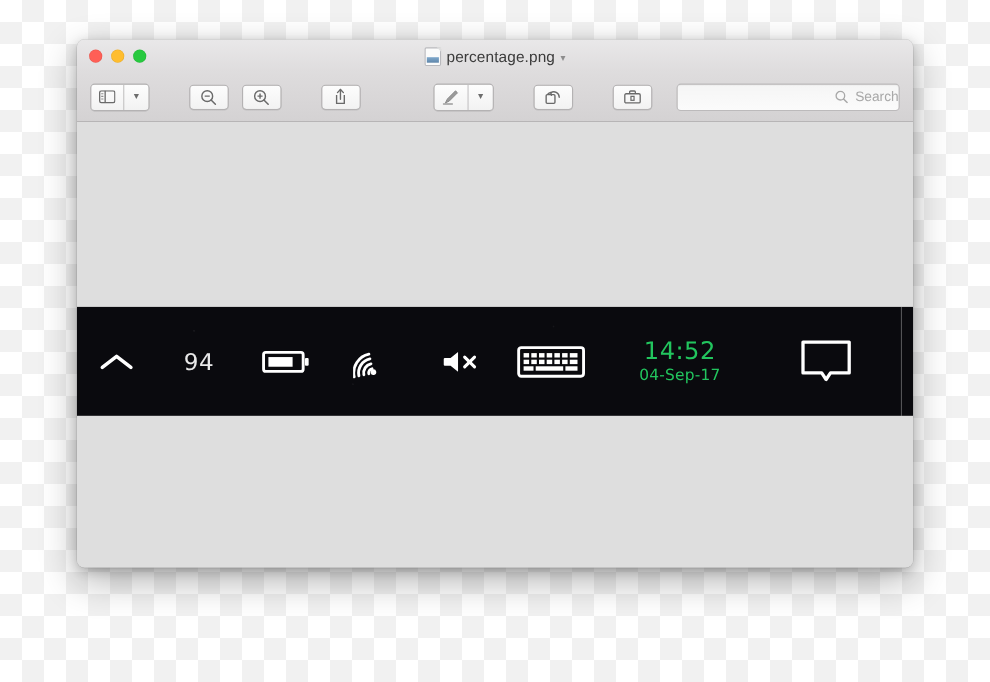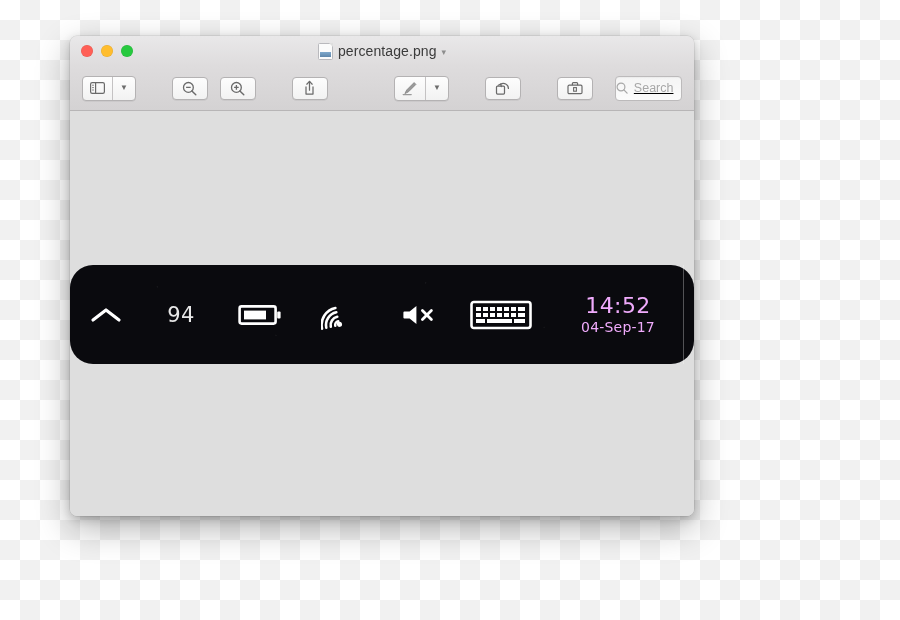--- a/index.html
+++ b/index.html
@@ -18,21 +18,21 @@
     background-size: 40px 40px;
     background-position: 0 0, 20px 20px;
     position: relative;
   }
 
   
   #preview-window {
     position: absolute;
     left: 70px;
     top: 36px;
-    width: 624px;
+    width: 760px;
     height: 480px;
     border-radius: 7px;
     background: #dedede;
     box-shadow:
       0 12px 34px rgba(0,0,0,0.30),
       0 3px 10px rgba(0,0,0,0.18),
       0 0 0 0.5px rgba(0,0,0,0.12);
     overflow: hidden;
     display: flex;
     flex-direction: column;
@@ -164,25 +164,24 @@
   .tb-gap { width: 42px; }
 
   .search-field {
     flex: 1 1 auto;
     height: 23px;
     background: linear-gradient(to bottom, #f5f5f5, #fbfbfb);
     border: 0.5px solid #bcbabb;
     border-radius: 4px;
     display: flex;
     align-items: center;
-    justify-content: flex-start;
+    justify-content: flex-end;
     gap: 6px;
     box-shadow: inset 0 1px 1px rgba(0,0,0,0.04);
     margin-left: 10px;
-    text-decoration: underline;
   }
   .search-ph {
     font-size: 12.5px;
     color: #a8a8a8;
   }
 
   
   .content {
     flex: 1 1 auto;
     background: #dedede;
@@ -232,21 +231,21 @@
     font-size: 21px;
     color: #e8e8e8;
     font-family: "DejaVu Sans", sans-serif;
     letter-spacing: 0.5px;
   }
   .clock {
     display: flex;
     flex-direction: column;
     align-items: center;
     justify-content: center;
-    color: #f0abfc;
+    color: #22c55e;
     line-height: 1.18;
     font-family: "DejaVu Sans", sans-serif;
   }
   .clock-time { font-size: 22px; letter-spacing: 0.4px; }
   .clock-date { font-size: 14px; letter-spacing: 0.2px; }
 
   .show-desktop {
     position: absolute;
     right: 10px;
     top: 0;
@@ -372,21 +371,21 @@
           <circle cx="5" cy="5" r="3.9" fill="none" stroke="#a8a8a8" stroke-width="1.2"></circle>
           <line x1="7.9" y1="7.9" x2="11.1" y2="11.1" stroke="#a8a8a8" stroke-width="1.3" stroke-linecap="round"></line>
         </svg>
       </span>
       <span class="search-ph">Search</span>
     </div>
   </div>
 
   <div class="content">
 
-    <div id="taskbar" style="top:154px;border-radius:23px;">
+    <div id="taskbar" style="top:168px;">
 
       <div class="tray">
 
         <div class="tray-item" style="width:72px;">
           <svg width="34" height="20" viewBox="0 0 34 20">
             <path d="M4 15 L17 5 L30 15" fill="none" stroke="#ffffff" stroke-width="3.2" stroke-linecap="round" stroke-linejoin="round"></path>
           </svg>
         </div>
 
         <div class="tray-item" style="width:78px;">

